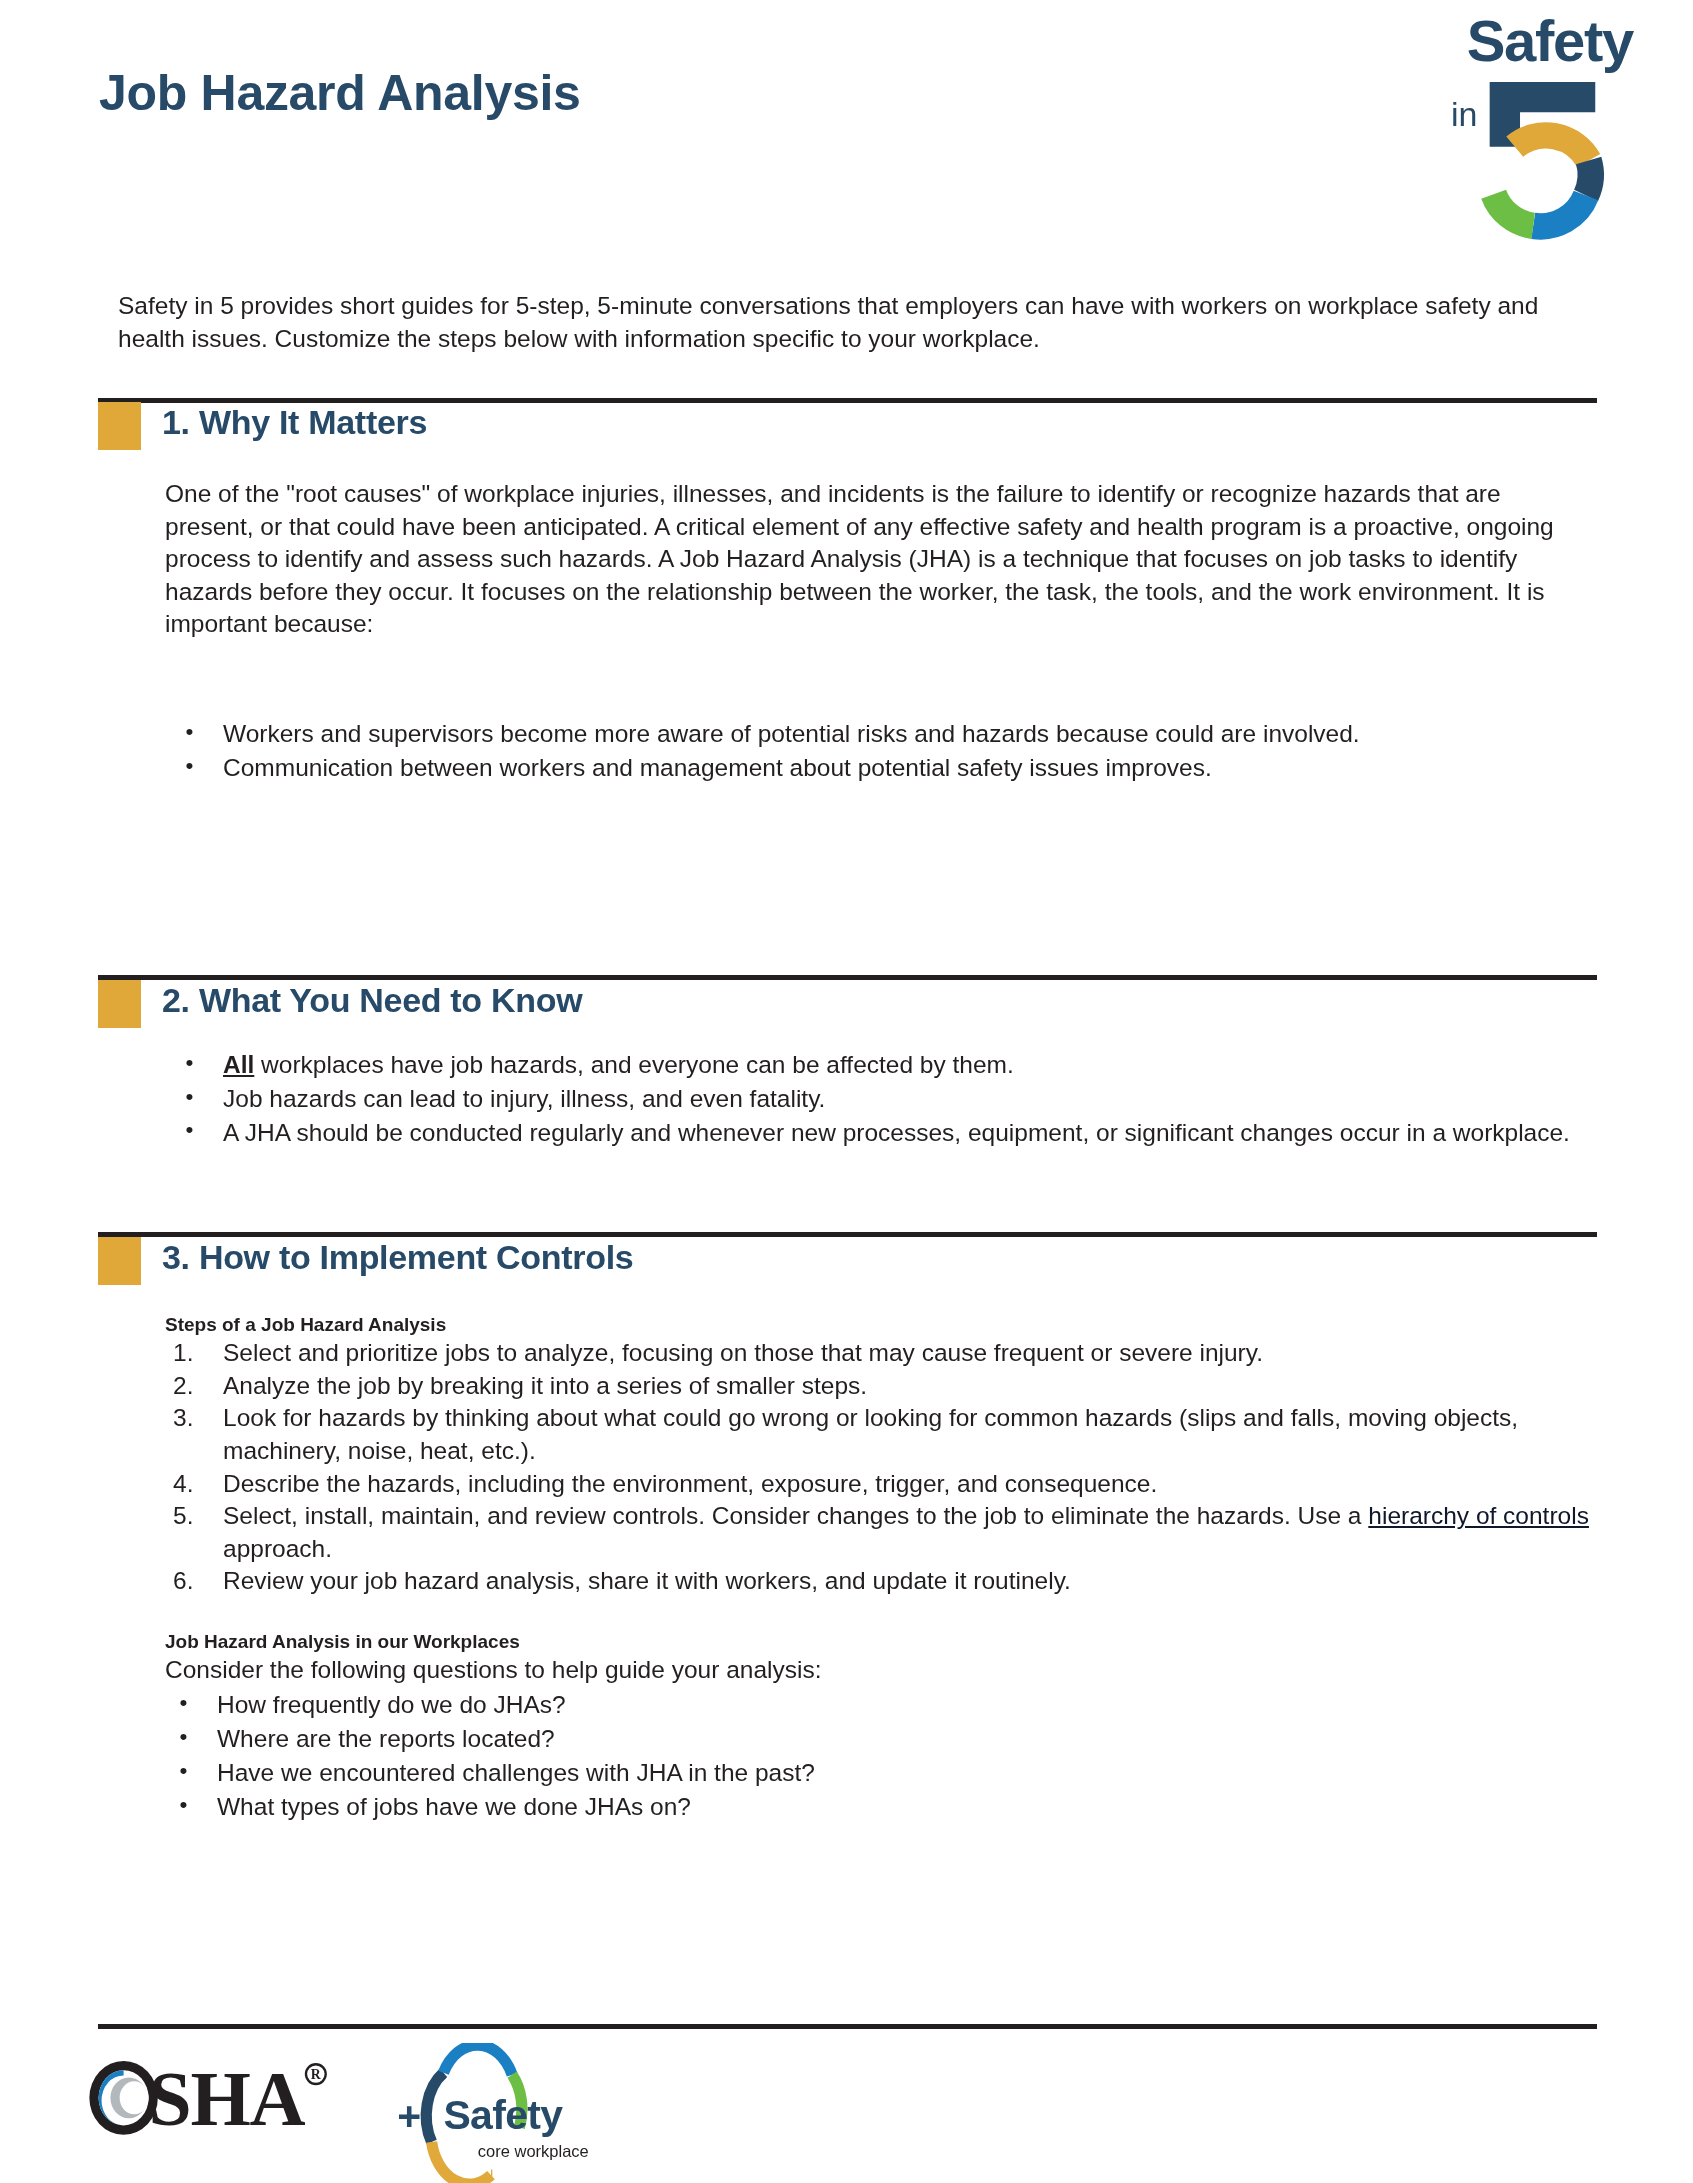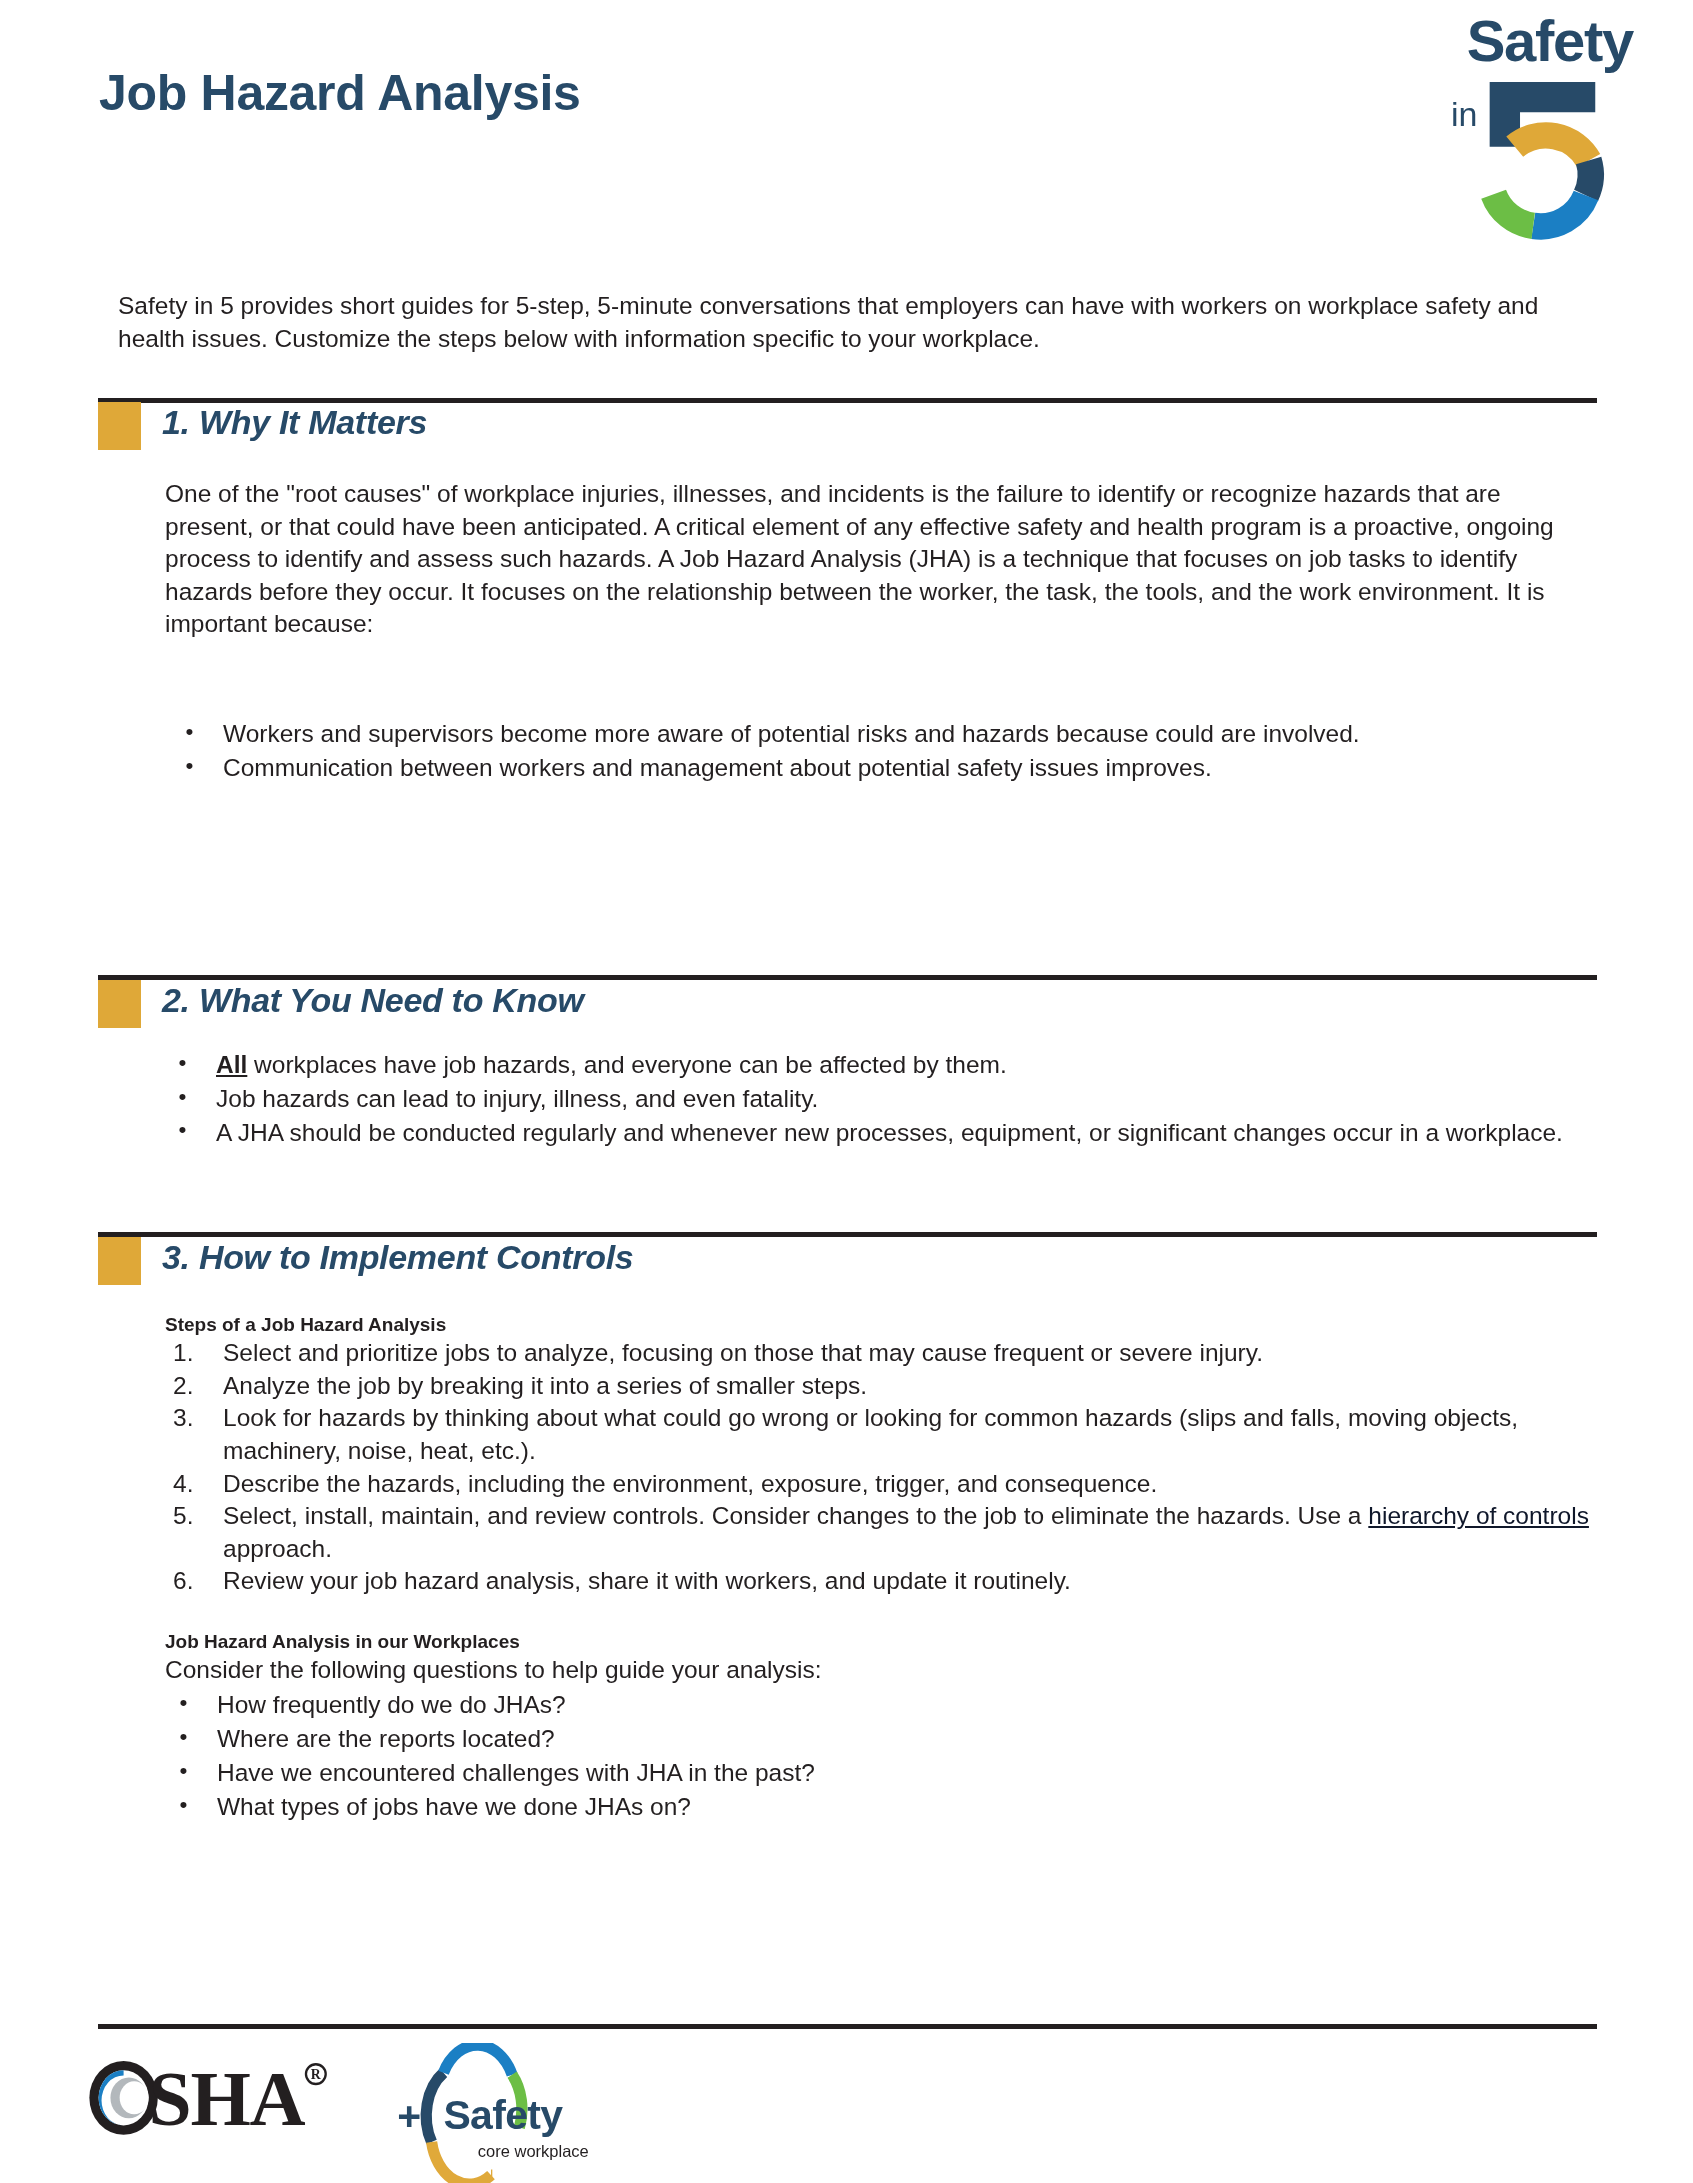--- a/index.html
+++ b/index.html
@@ -95,21 +95,20 @@
     height: 4.6px;
     background: #231f20;
   }
   .rule.footer-rule { height: 5.3px; }
 
   .sec-head {
     position: absolute;
     left: 98px;
     display: flex;
     align-items: flex-start;
-    font-style: italic;
   }
   .sec-marker {
     width: 43px;
     height: 48px;
     background: #dfa838;
     flex: 0 0 auto;
   }
   .sec-title {
     margin-left: 21px;
     font-size: 34px;
@@ -258,21 +257,21 @@
       <li><span>Communication between workers and management about potential safety issues improves.</span></li>
     </ul>
   </div>
 
   <div class="rule" style="top:975px"></div>
   <div class="sec-head" style="top:980px">
     <div class="sec-marker"></div>
     <div class="sec-title">2. What You Need to Know</div>
   </div>
 
-  <div class="body-block" style="left:164px; top:1049px; width:1422px">
+  <div class="body-block" style="left:171px; top:1049px; width:1422px">
     <ul class="bullets">
       <li>
         <span class="u-bold">All</span><span> workplaces have job hazards, and everyone can be affected by them.</span>
       </li>
       <li>
         <span>Job hazards can lead to injury, illness, and even fatality.</span>
       </li>
       <li>
         <span>A JHA should be conducted regularly and whenever new processes, equipment, or significant changes occur in a workplace.</span>
       </li>

